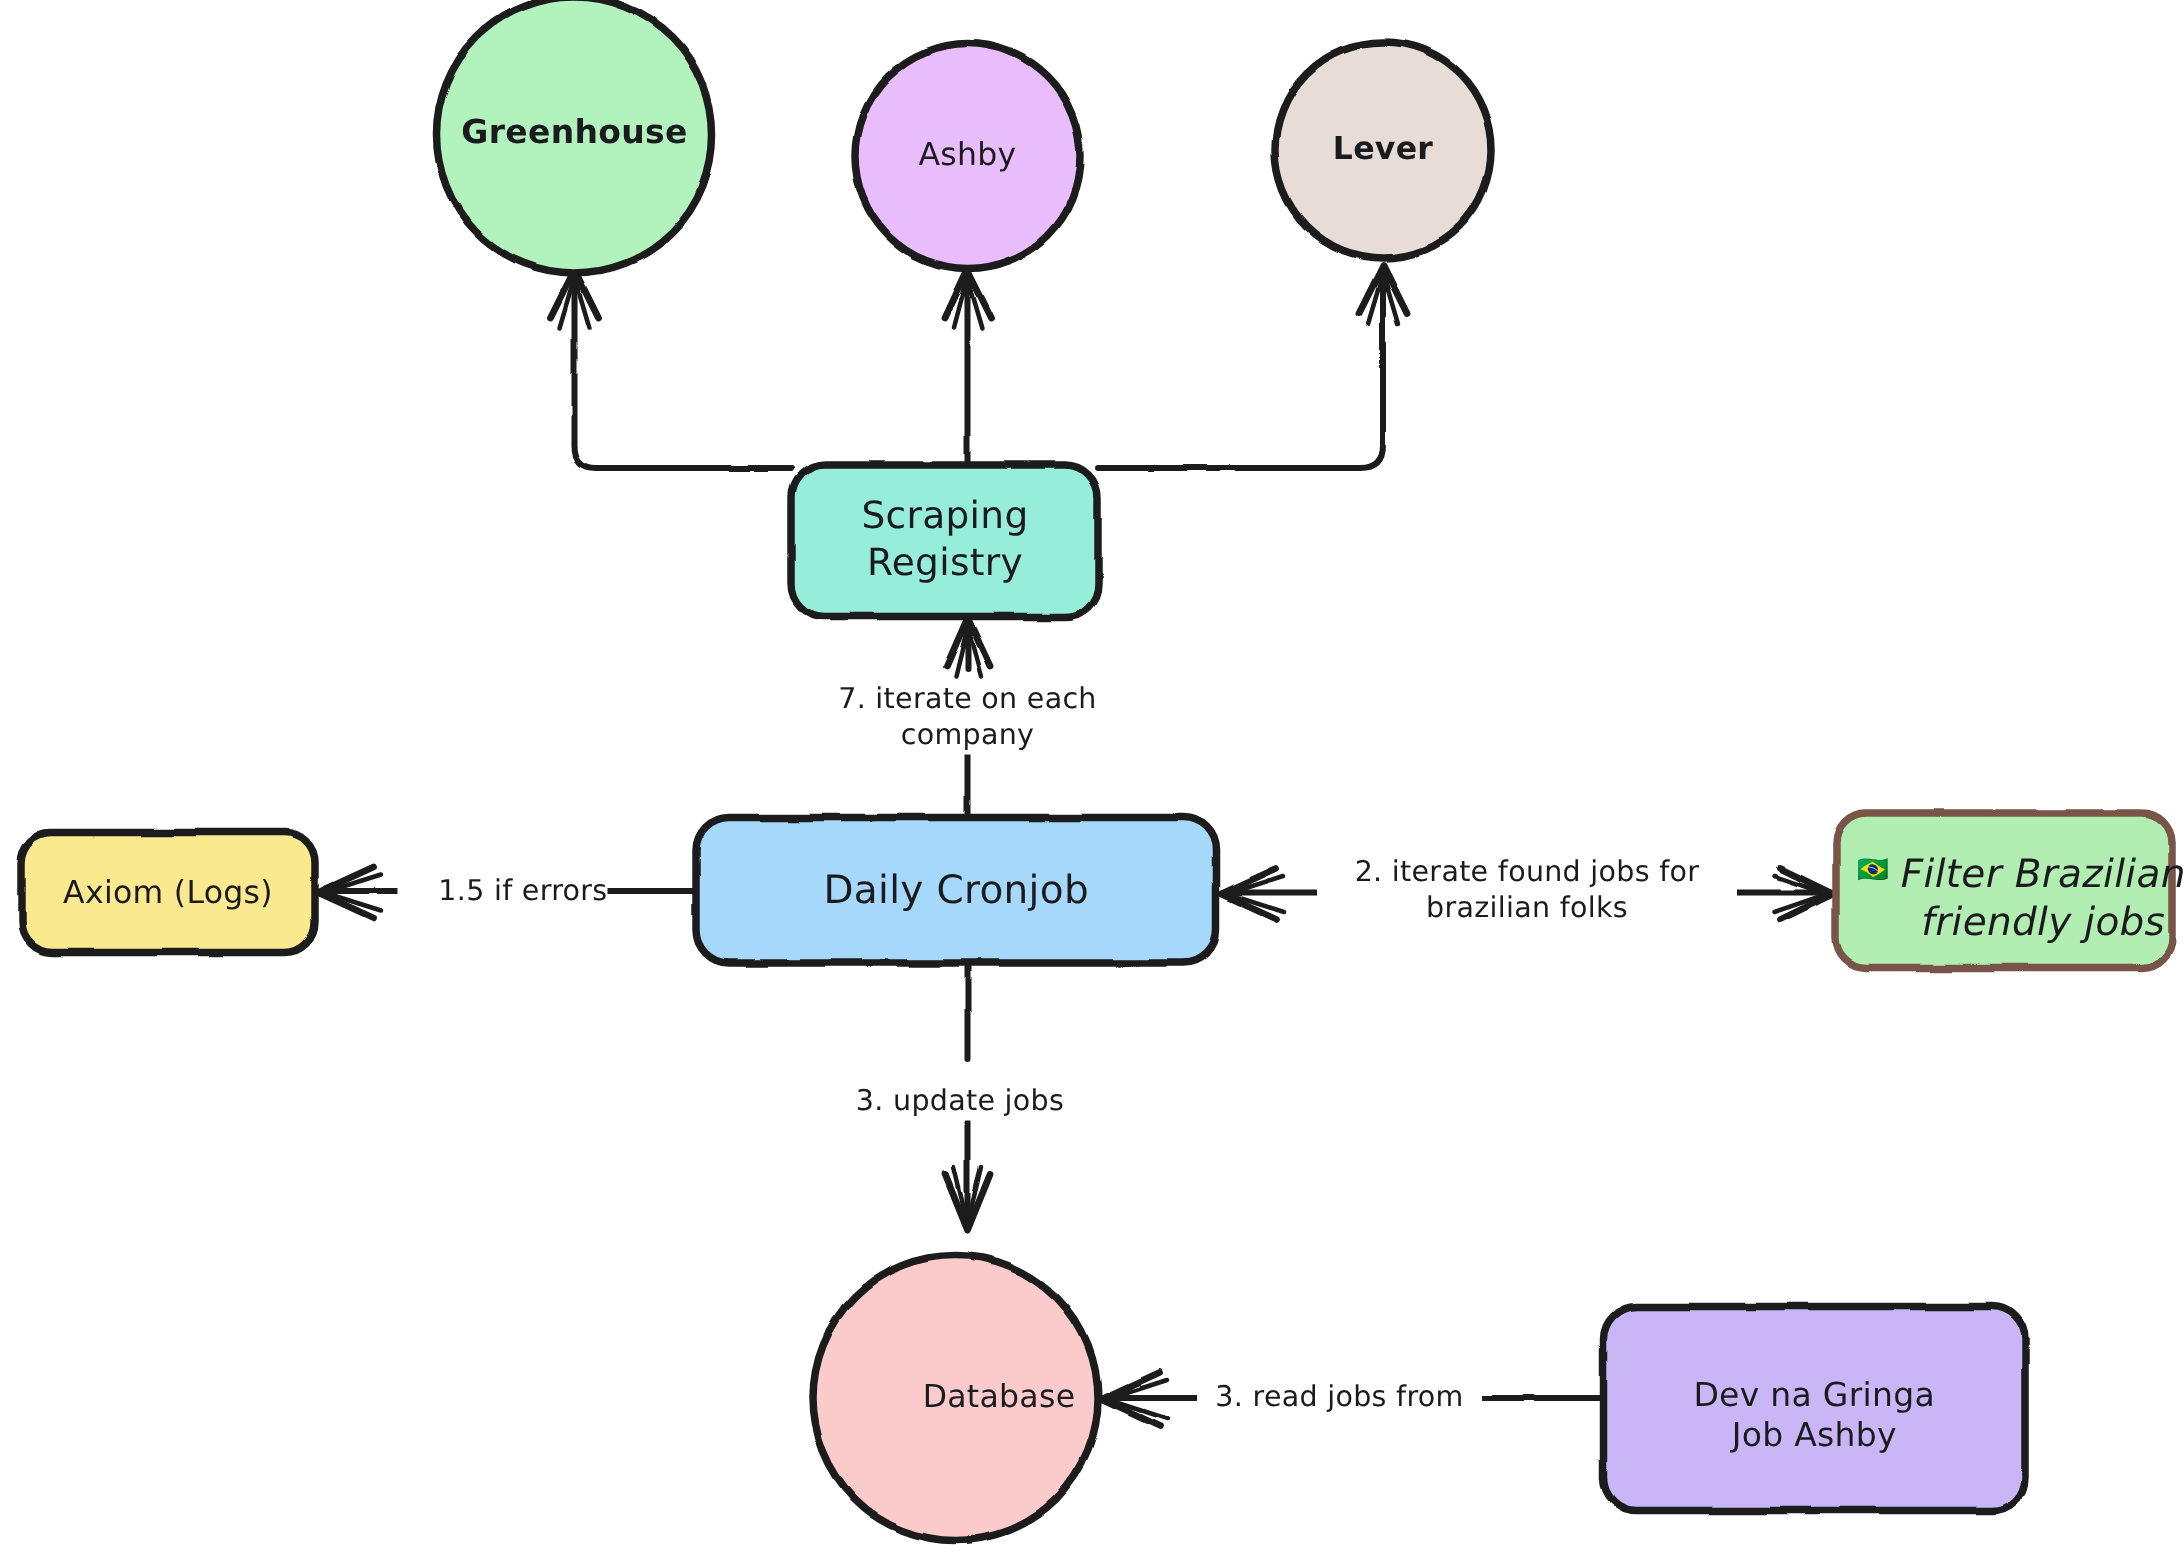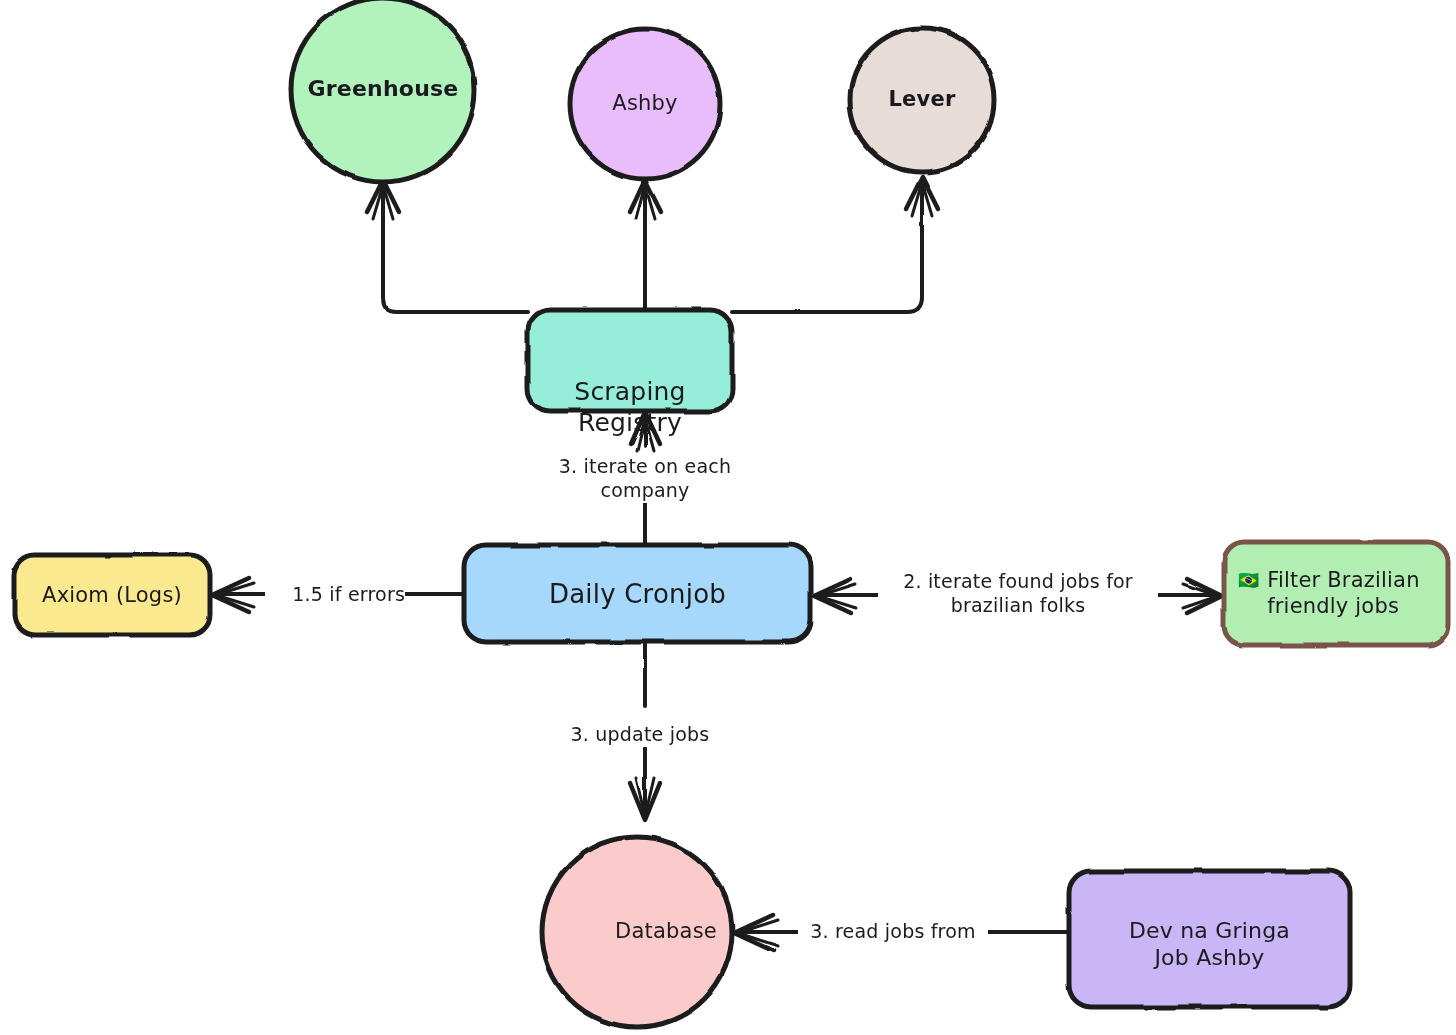--- a/index.html
+++ b/index.html
@@ -139,39 +139,39 @@
     <rect x="1069" y="871" width="281" height="136" rx="22" ry="22" fill="#c9b6f7" stroke="#1b1b1f" stroke-width="5"></rect>
   </g>
 </svg>
 
 <div class="node-label" style="left:283px; top:76px; width:200px; font-size:22px;font-weight:bold;">Greenhouse</div>
 
 <div class="node-label" style="left:545px; top:91px; width:200px; font-size:21px;">Ashby</div>
 
 <div class="node-label" style="left:822px; top:87px; width:200px; font-size:21px;font-weight:bold;">Lever</div>
 
-<div class="node-label" style="left:530px; top:329px; width:200px; font-size:25px;margin-top:48px;">Scraping
+<div class="node-label" style="left:530px; top:329px; width:200px; font-size:25px;">Scraping
 Registry</div>
 
 <div class="node-label" style="left:464px; top:579px; width:347px; font-size:26px;">Daily Cronjob</div>
 
 <div class="node-label" style="left:14px; top:583px; width:196px; font-size:21px;">Axiom (Logs)</div>
 
 <div style="position:absolute; left:1238px; top:568px; width:200px; display:flex; align-items:flex-start; gap:8px;">
   <span class="flag" style="font-size:17px; line-height:1.45;">🇧🇷</span>
-  <span class="node-label" style="position:static; text-align:left; font-size:21px;">Filter Brazilian
+  <span class="node-label" style="position:static; text-align:center; font-size:26px;font-style:italic;">Filter Brazilian
 friendly jobs</span>
 </div>
 
 <div class="node-label" style="left:566px; top:919px; width:200px; font-size:21px;">Database</div>
 
 <div class="node-label" style="left:1069px; top:918px; width:281px; font-size:22px;">Dev na Gringa
 Job Ashby</div>
 
-<div class="edge-label" style="left:500px; top:455px; width:290px;">3. iterate on each
+<div class="edge-label" style="left:500px; top:455px; width:290px;">7. iterate on each
 company</div>
 
 <div class="edge-label" style="left:265px; top:583px; width:140px;text-align:right;">1.5 if errors</div>
 
 <div class="edge-label" style="left:878px; top:570px; width:280px;">2. iterate found jobs for
 brazilian folks</div>
 
 <div class="edge-label" style="left:540px; top:723px; width:200px;">3. update jobs</div>
 
 <div class="edge-label" style="left:798px; top:920px; width:190px;">3. read jobs from</div>

